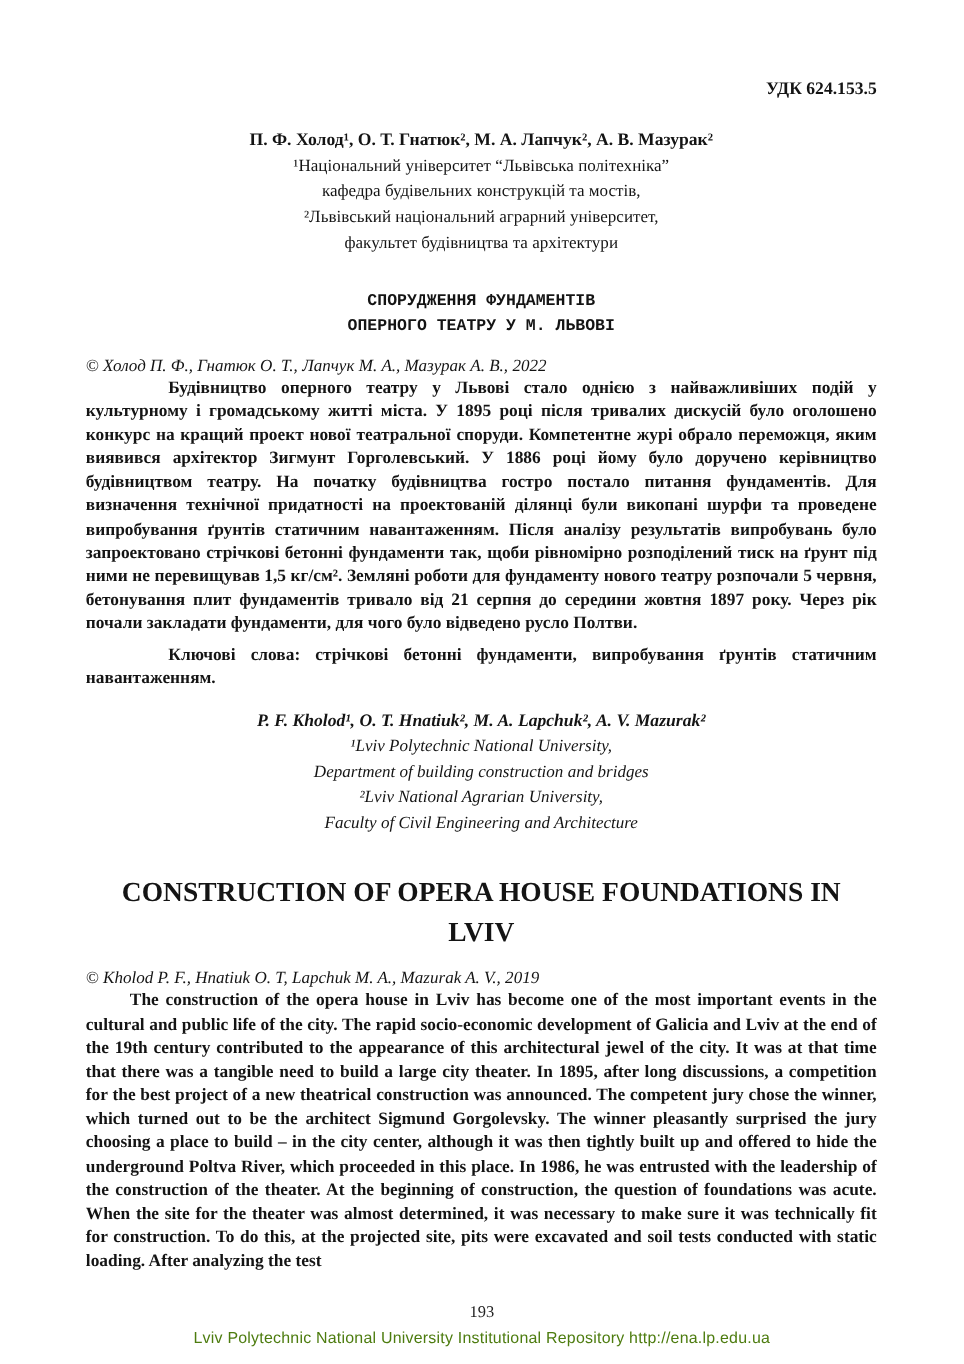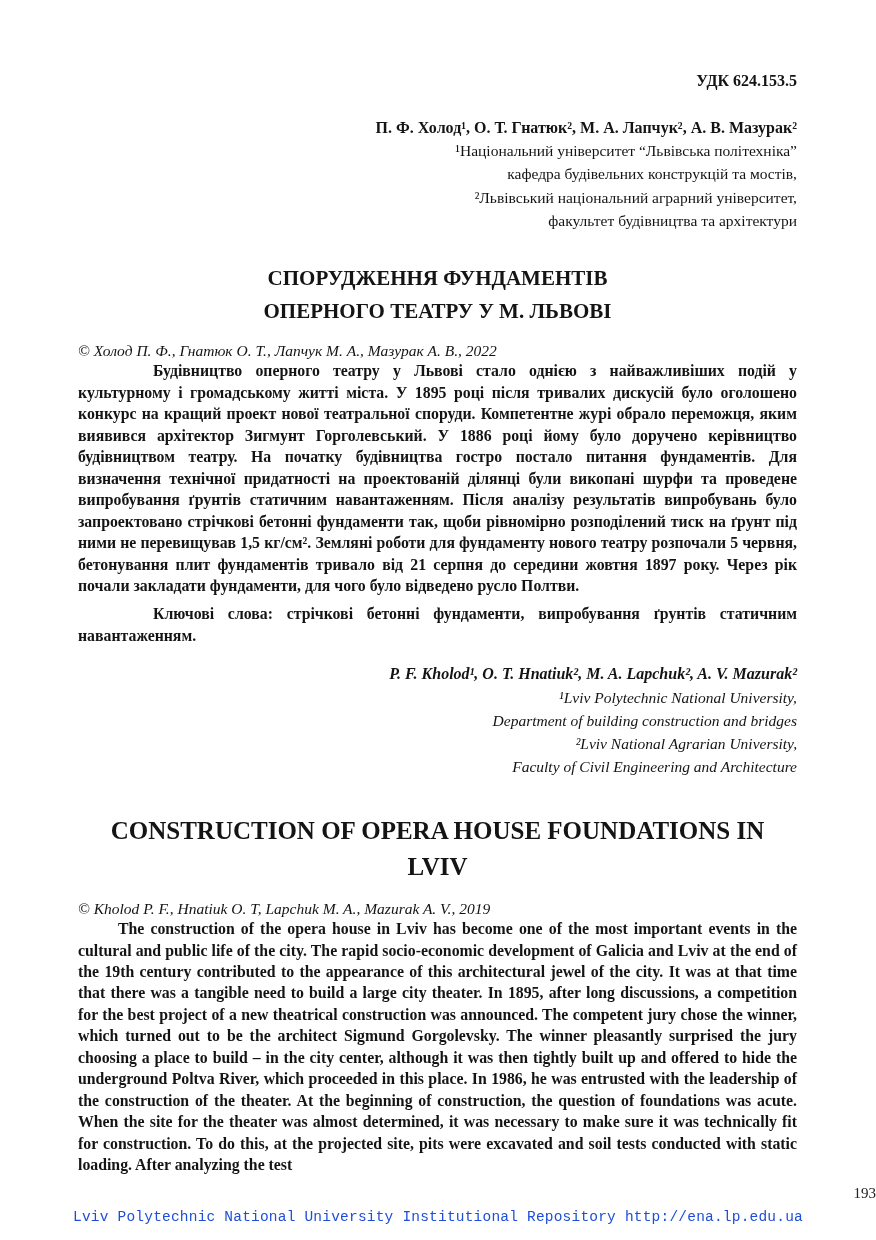--- a/index.html
+++ b/index.html
@@ -17,37 +17,38 @@
   .content {
     padding: 72px 79px 0 78px;
   }
   .udc {
     text-align: right;
     font-weight: bold;
     font-size: 16px;
     margin-bottom: 26px;
   }
   .authors-block {
-    text-align: right;
+    text-align: center;
   }
   .authors-line {
     font-weight: bold;
     font-size: 16px;
     line-height: 1.45;
   }
   .affil-line {
     font-size: 15.5px;
     line-height: 1.5;
   }
   .title-ua {
     text-align: center;
     font-weight: bold;
-    font-size: 21px;
+    font-size: 15px;
     line-height: 1.55;
     margin-top: 30px;
+    font-family: Liberation Mono, monospace;
   }
   .title-en {
     text-align: center;
     font-weight: bold;
     font-size: 25px;
     line-height: 1.45;
     margin-top: 34px;
   }
   .copyright-line {
     font-style: italic;
@@ -69,33 +70,33 @@
     text-align: justify;
     text-indent: 75px;
     margin-top: 7px;
   }
   .authors-block-en { margin-top: 16px; font-style: italic; }
   .page-number {
     position: absolute;
     bottom: 38px;
     left: 0;
     width: 100%;
-    text-align: right;
+    text-align: center;
     font-size: 15px;
     color: #222;
   }
   .repo-footer {
     position: absolute;
     bottom: 15px;
     left: 0;
     width: 100%;
     text-align: center;
-    font-family: Liberation Mono, monospace;
+    font-family: Liberation Sans, sans-serif;
     font-size: 14.5px;
-    color: #1d4ed8;
+    color: #4d7c0f;
     letter-spacing: 0.2px;
   }
 </style>
 </head>
 <body>
 
 <div class="page">
   <div class="content">
 
     <p class="udc">УДК 624.153.5</p>

